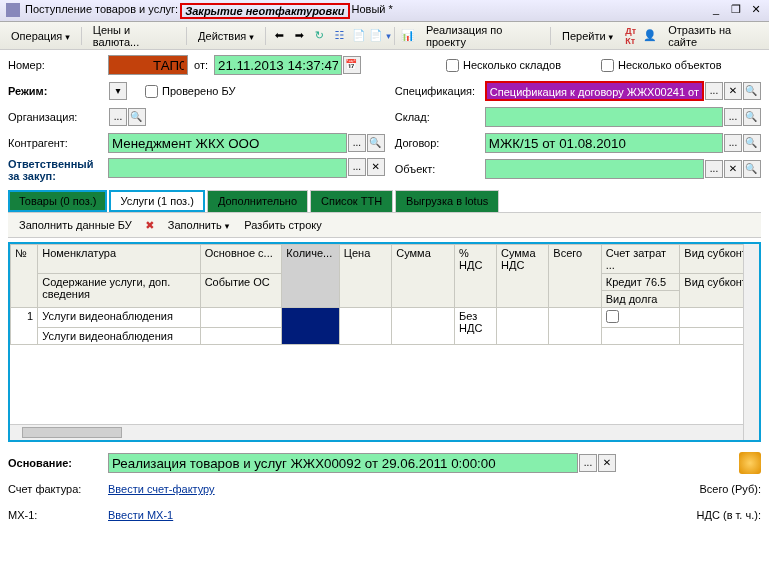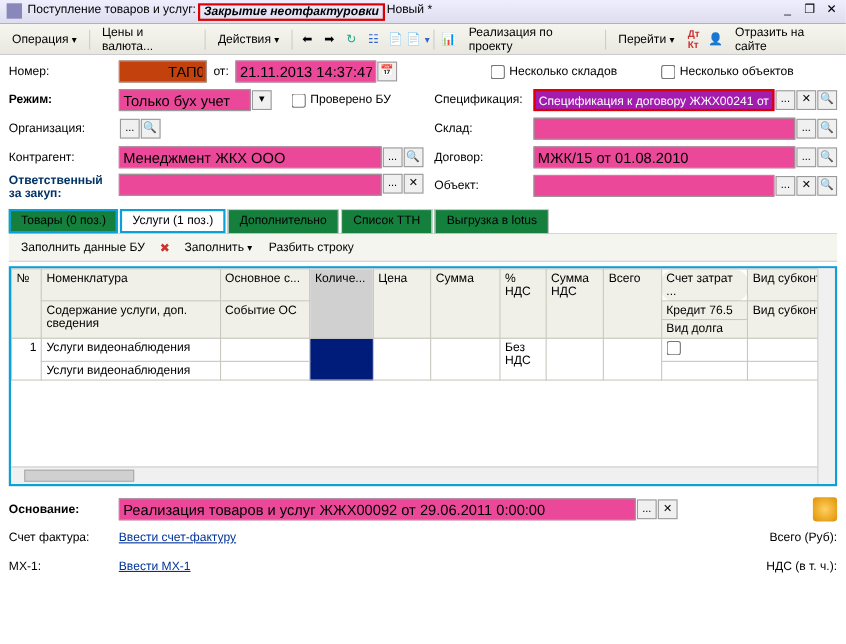--- a/index.html
+++ b/index.html
@@ -16,21 +16,21 @@
   .tb-btn { padding: 2px 5px; cursor: pointer; border: 1px solid transparent; }
   .tb-drop::after { content: "▾"; margin-left: 3px; font-size: 9px; }
   .tb-sep { width: 1px; height: 18px; background: #ccc; margin: 0 2px; }
   .tb-icon { width: 18px; height: 18px; display: inline-flex; align-items: center; justify-content: center; cursor: pointer; }
 
   .form-area { padding: 4px 8px; }
   .form-row { display: flex; align-items: center; margin-bottom: 4px; min-height: 22px; }
   .lbl { width: 100px; }
   .lbl-bold { font-weight: bold; }
   .lbl-navy { color: #003366; }
-  .input { border: 1px solid #999; height: 20px; padding: 1px 3px; background: #ec4899; }
+  .input { border: 1px solid #999; height: 20px; padding: 1px 3px; background: #86efac; }
   .input-ro { background: #c2410c; padding-left: 44px; }
   .icon-btn { width: 18px; height: 18px; border: 1px solid #999; background: #f0f0f0; text-align: center; line-height: 15px; cursor: pointer; font-size: 10px; margin-left: 1px; }
   .chk { margin-right: 4px; }
 
   .left-col { width: 420px; }
   .right-col { flex: 1; margin-left: 10px; }
   .cols { display: flex; }
 
   .spec-val { border: 2px solid #d00; background: #a21caf; color: #fff; height: 20px; padding: 0 3px; line-height: 18px; overflow: hidden; white-space: nowrap; }
 
@@ -47,21 +47,21 @@
   thead th { background: #f0f0e8; }
   .col-n { width: 26px; }
   .col-nom { width: 155px; }
   .col-os { width: 78px; }
   .col-qty { width: 45px; background: #d0d0d0; }
   .col-price { width: 50px; margin-left: 40px; }
   .col-sum { width: 60px; }
   .col-nds { width: 40px; }
   .col-ndssum { width: 50px; }
   .col-all { width: 50px; }
-  .col-acct { width: 75px; border-radius: 12px; }
+  .col-acct { width: 75px; }
   .col-sub { width: 75px; }
   .selcell { background: #001c7a; }
   .scrollbar-h { position: absolute; bottom: 0; left: 0; right: 16px; height: 16px; background: #f0f0f0; border-top: 1px solid #ccc; }
   .scrollbar-v { position: absolute; top: 0; right: 0; bottom: 0; width: 16px; background: #f0f0f0; border-left: 1px solid #ccc; }
   .scroll-thumb-h { position: absolute; left: 12px; width: 100px; top: 2px; bottom: 2px; background: #d0d0d0; border: 1px solid #aaa; }
 
   .bottom-area { padding: 6px 8px; }
   .link { color: #003399; text-decoration: underline; cursor: pointer; }
   .round-btn { width: 22px; height: 22px; background: radial-gradient(#ffd060,#e09000); border-radius: 3px; cursor: pointer; }
 </style>
@@ -115,21 +115,20 @@
     <span>Несколько складов</span>
     <span style="width:40px"></span>
     <input type="checkbox" class="chk" style="">
     <span>Несколько объектов</span>
   </div>
 
   <div class="cols">
     <div class="left-col">
       <div class="form-row">
         <span class="lbl lbl-bold">Режим:</span>
-        <input class="input" style="width: 120px;" value="Только бух учет">
         <div class="icon-btn">▾</div>
         <span style="width:18px"></span>
         <input type="checkbox" class="chk" style="">
         <span>Проверено БУ</span>
       </div>
       <div class="form-row">
         <span class="lbl">Организация:</span>
         <div class="icon-btn">...</div>
         <div class="icon-btn">🔍</div>
       </div>

